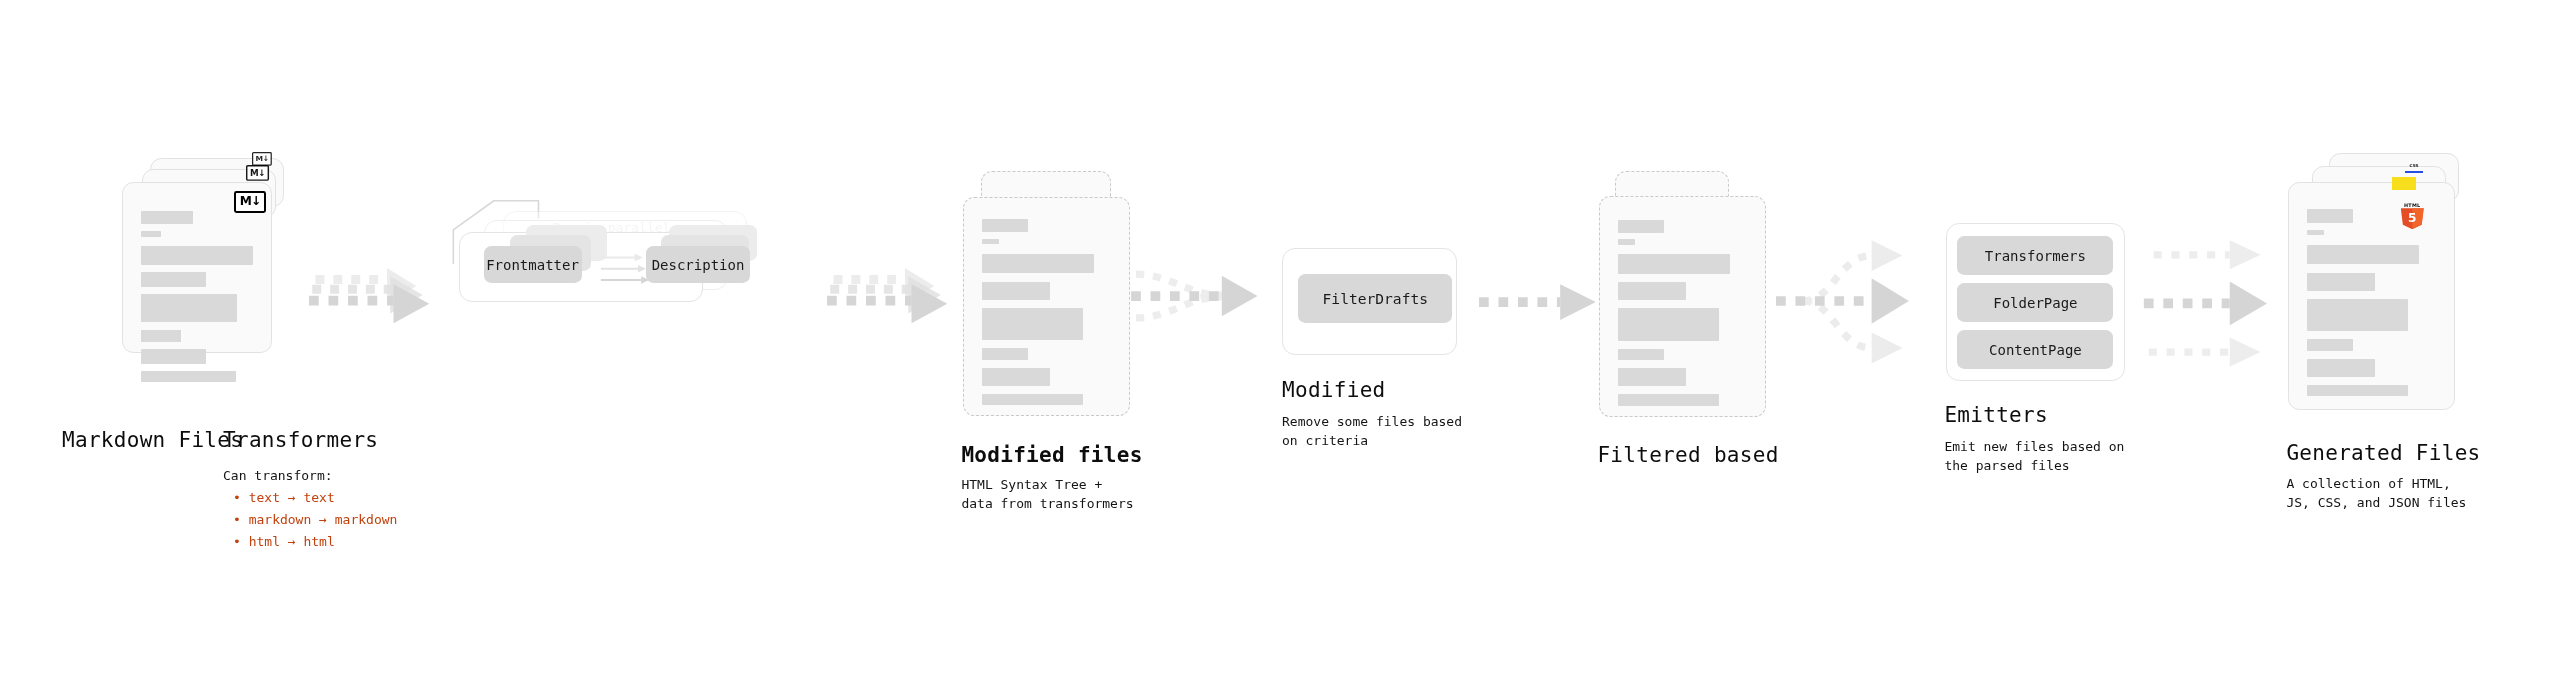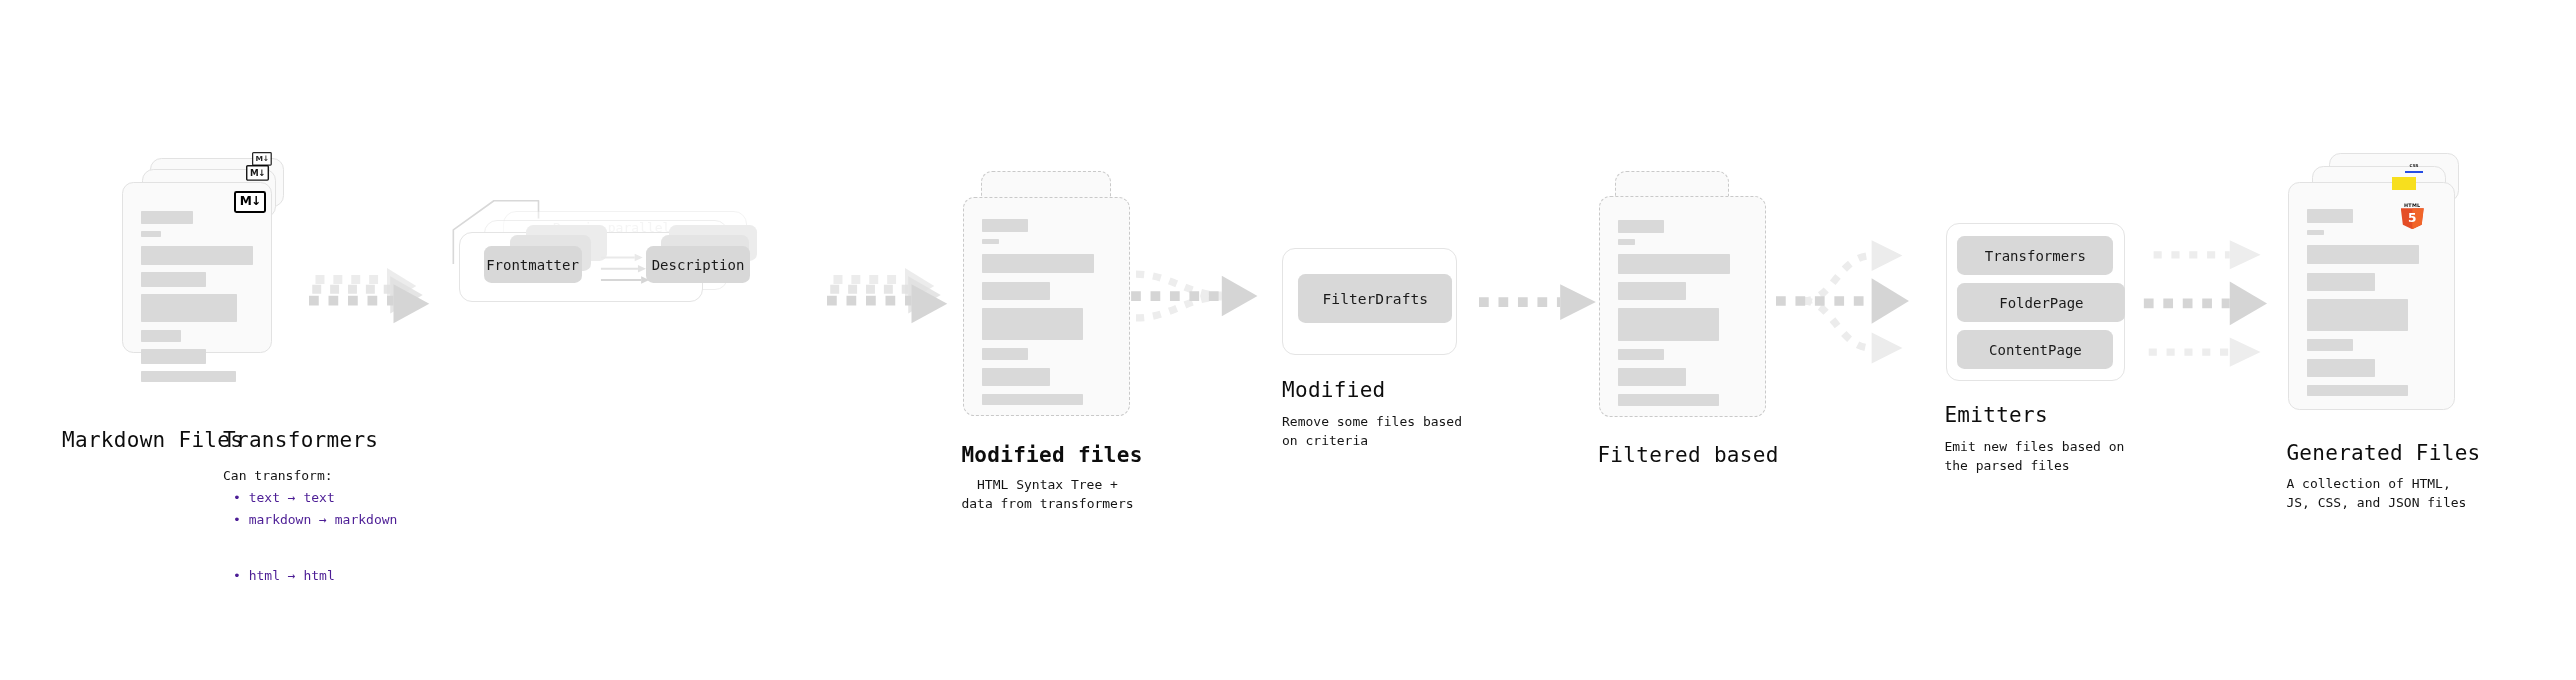--- a/index.html
+++ b/index.html
@@ -108,21 +108,21 @@
     font-size:21px;letter-spacing:0.3px;color:#0d0d0d;white-space:nowrap;
     font-family:"DejaVu Sans Mono","Liberation Mono",monospace;
   }
   .caption-sub{
     position:absolute;
     font-size:13px;line-height:1.45;color:#141414;white-space:pre;
     font-family:"DejaVu Sans Mono","Liberation Mono",monospace;
   }
   .bullets{
     position:absolute;
-    font-size:13px;line-height:1.55;color:#4c1d95;
+    font-size:13px;line-height:1.55;color:#c2410c;
     font-family:"DejaVu Sans Mono","Liberation Mono",monospace;
     white-space:pre;
   }
   .parallel-label{
     position:absolute;
     font-size:13px;color:#d3d3d3;white-space:nowrap;
     font-family:"DejaVu Sans Mono","Liberation Mono",monospace;
   }
   svg{display:block;overflow:visible;}
 </style>
@@ -198,21 +198,21 @@
       </g>
     </svg>
 
     <div class="chip" style="position:absolute;left:32.5px;top:55px;width:98px;height:37px;">Frontmatter</div>
     <div class="chip" style="position:absolute;left:195px;top:55px;width:104px;height:37px;">Description</div>
 
     <div class="caption-title" style="left:-228px;top:237px;">Transformers</div>
     <div class="caption-sub" style="left:-228px;top:276px;">Can transform:</div>
     <div class="bullets" style="left:-218px;top:297px;">• text → text</div>
     <div class="bullets" style="left:-218px;top:319px;">• markdown → markdown</div>
-    <div class="bullets" style="left:-218px;top:341px;margin-top:34px;">• html → html</div>
+    <div class="bullets" style="left:-218px;top:341px;">• html → html</div>
   </div>
 
   <div class="node" style="left:827px;top:268px;">
     <svg width="130" height="57" viewBox="0 0 160 70">
       <g stroke="#e6e6e6" stroke-width="11" stroke-dasharray="11 11" fill="none" opacity=".75">
         <line x1="8" y1="14" x2="96" y2="14"></line>
       </g>
       <polygon points="96,0 132,22 96,44" fill="#e6e6e6" opacity=".75"></polygon>
       <g stroke="#e0e0e0" stroke-width="11" stroke-dasharray="11 11" fill="none" opacity=".85">
         <line x1="4" y1="26" x2="100" y2="26"></line>
@@ -235,21 +235,21 @@
           <div class="bar" style="width:87%;height:19.5px;margin-top:9.8px;"></div>
           <div class="bar" style="width:53%;height:18px;margin-top:8.1px;"></div>
           <div class="bar" style="width:78%;height:32.5px;margin-top:8.1px;"></div>
           <div class="bar" style="width:36%;height:11.4px;margin-top:8.1px;"></div>
           <div class="bar" style="width:53%;height:18px;margin-top:8.1px;"></div>
           <div class="bar" style="width:78%;height:11.4px;margin-top:8.1px;"></div>
         </div>
       </div>
     </div>
     <div class="caption-title" style="left:-1.6px;top:280px;font-weight:bold;">Modified files</div>
-    <div class="caption-sub" style="left:-1.6px;top:313px;text-align:center;">HTML Syntax Tree +
+    <div class="caption-sub" style="left:-1.6px;top:313px;">HTML Syntax Tree +
 data from transformers</div>
   </div>
 
   <div class="node" style="left:1131px;top:258px;">
     <svg width="146" height="81" viewBox="0 0 180 100">
       <g fill="none" stroke-width="9" stroke-dasharray="10 11">
         <path d="M6 20 C48 20 70 46 112 46" stroke="#ededed"></path>
         <path d="M6 74 C48 74 70 48 112 48" stroke="#ededed"></path>
       </g>
       <g stroke="#d5d5d5" stroke-width="12" stroke-dasharray="12 12" fill="none">
@@ -306,21 +306,21 @@
       <g stroke="#d5d5d5" stroke-width="12" stroke-dasharray="12 12" fill="none">
         <line x1="0" y1="90" x2="118" y2="90"></line>
       </g>
       <polygon points="118,62 164,90 118,118" fill="#d5d5d5"></polygon>
     </svg>
   </div>
 
   <div class="node" style="left:1946px;top:223px;">
     <div class="plugin-shell" style="left:0;top:0;width:179px;height:158px;"></div>
     <div class="chip" style="position:absolute;left:11.4px;top:13px;width:156px;height:39px;">Transformers</div>
-    <div class="chip" style="position:absolute;left:11.4px;top:60px;width:168px;height:39px;">FolderPage</div>
+    <div class="chip" style="position:absolute;left:11.4px;top:60px;width:156px;height:39px;">FolderPage</div>
     <div class="chip" style="position:absolute;left:11.4px;top:107px;width:156px;height:39px;">ContentPage</div>
     <div class="caption-title" style="left:-1.6px;top:180px;">Emitters</div>
     <div class="caption-sub" style="left:-1.6px;top:215px;">Emit new files based on
 the parsed files</div>
   </div>
 
   <div class="node" style="left:2139px;top:232px;">
     <svg width="154" height="142" viewBox="0 0 190 175">
       <g stroke="#ededed" stroke-width="9" stroke-dasharray="10 12" fill="none">
         <line x1="18" y1="28" x2="112" y2="28"></line>

